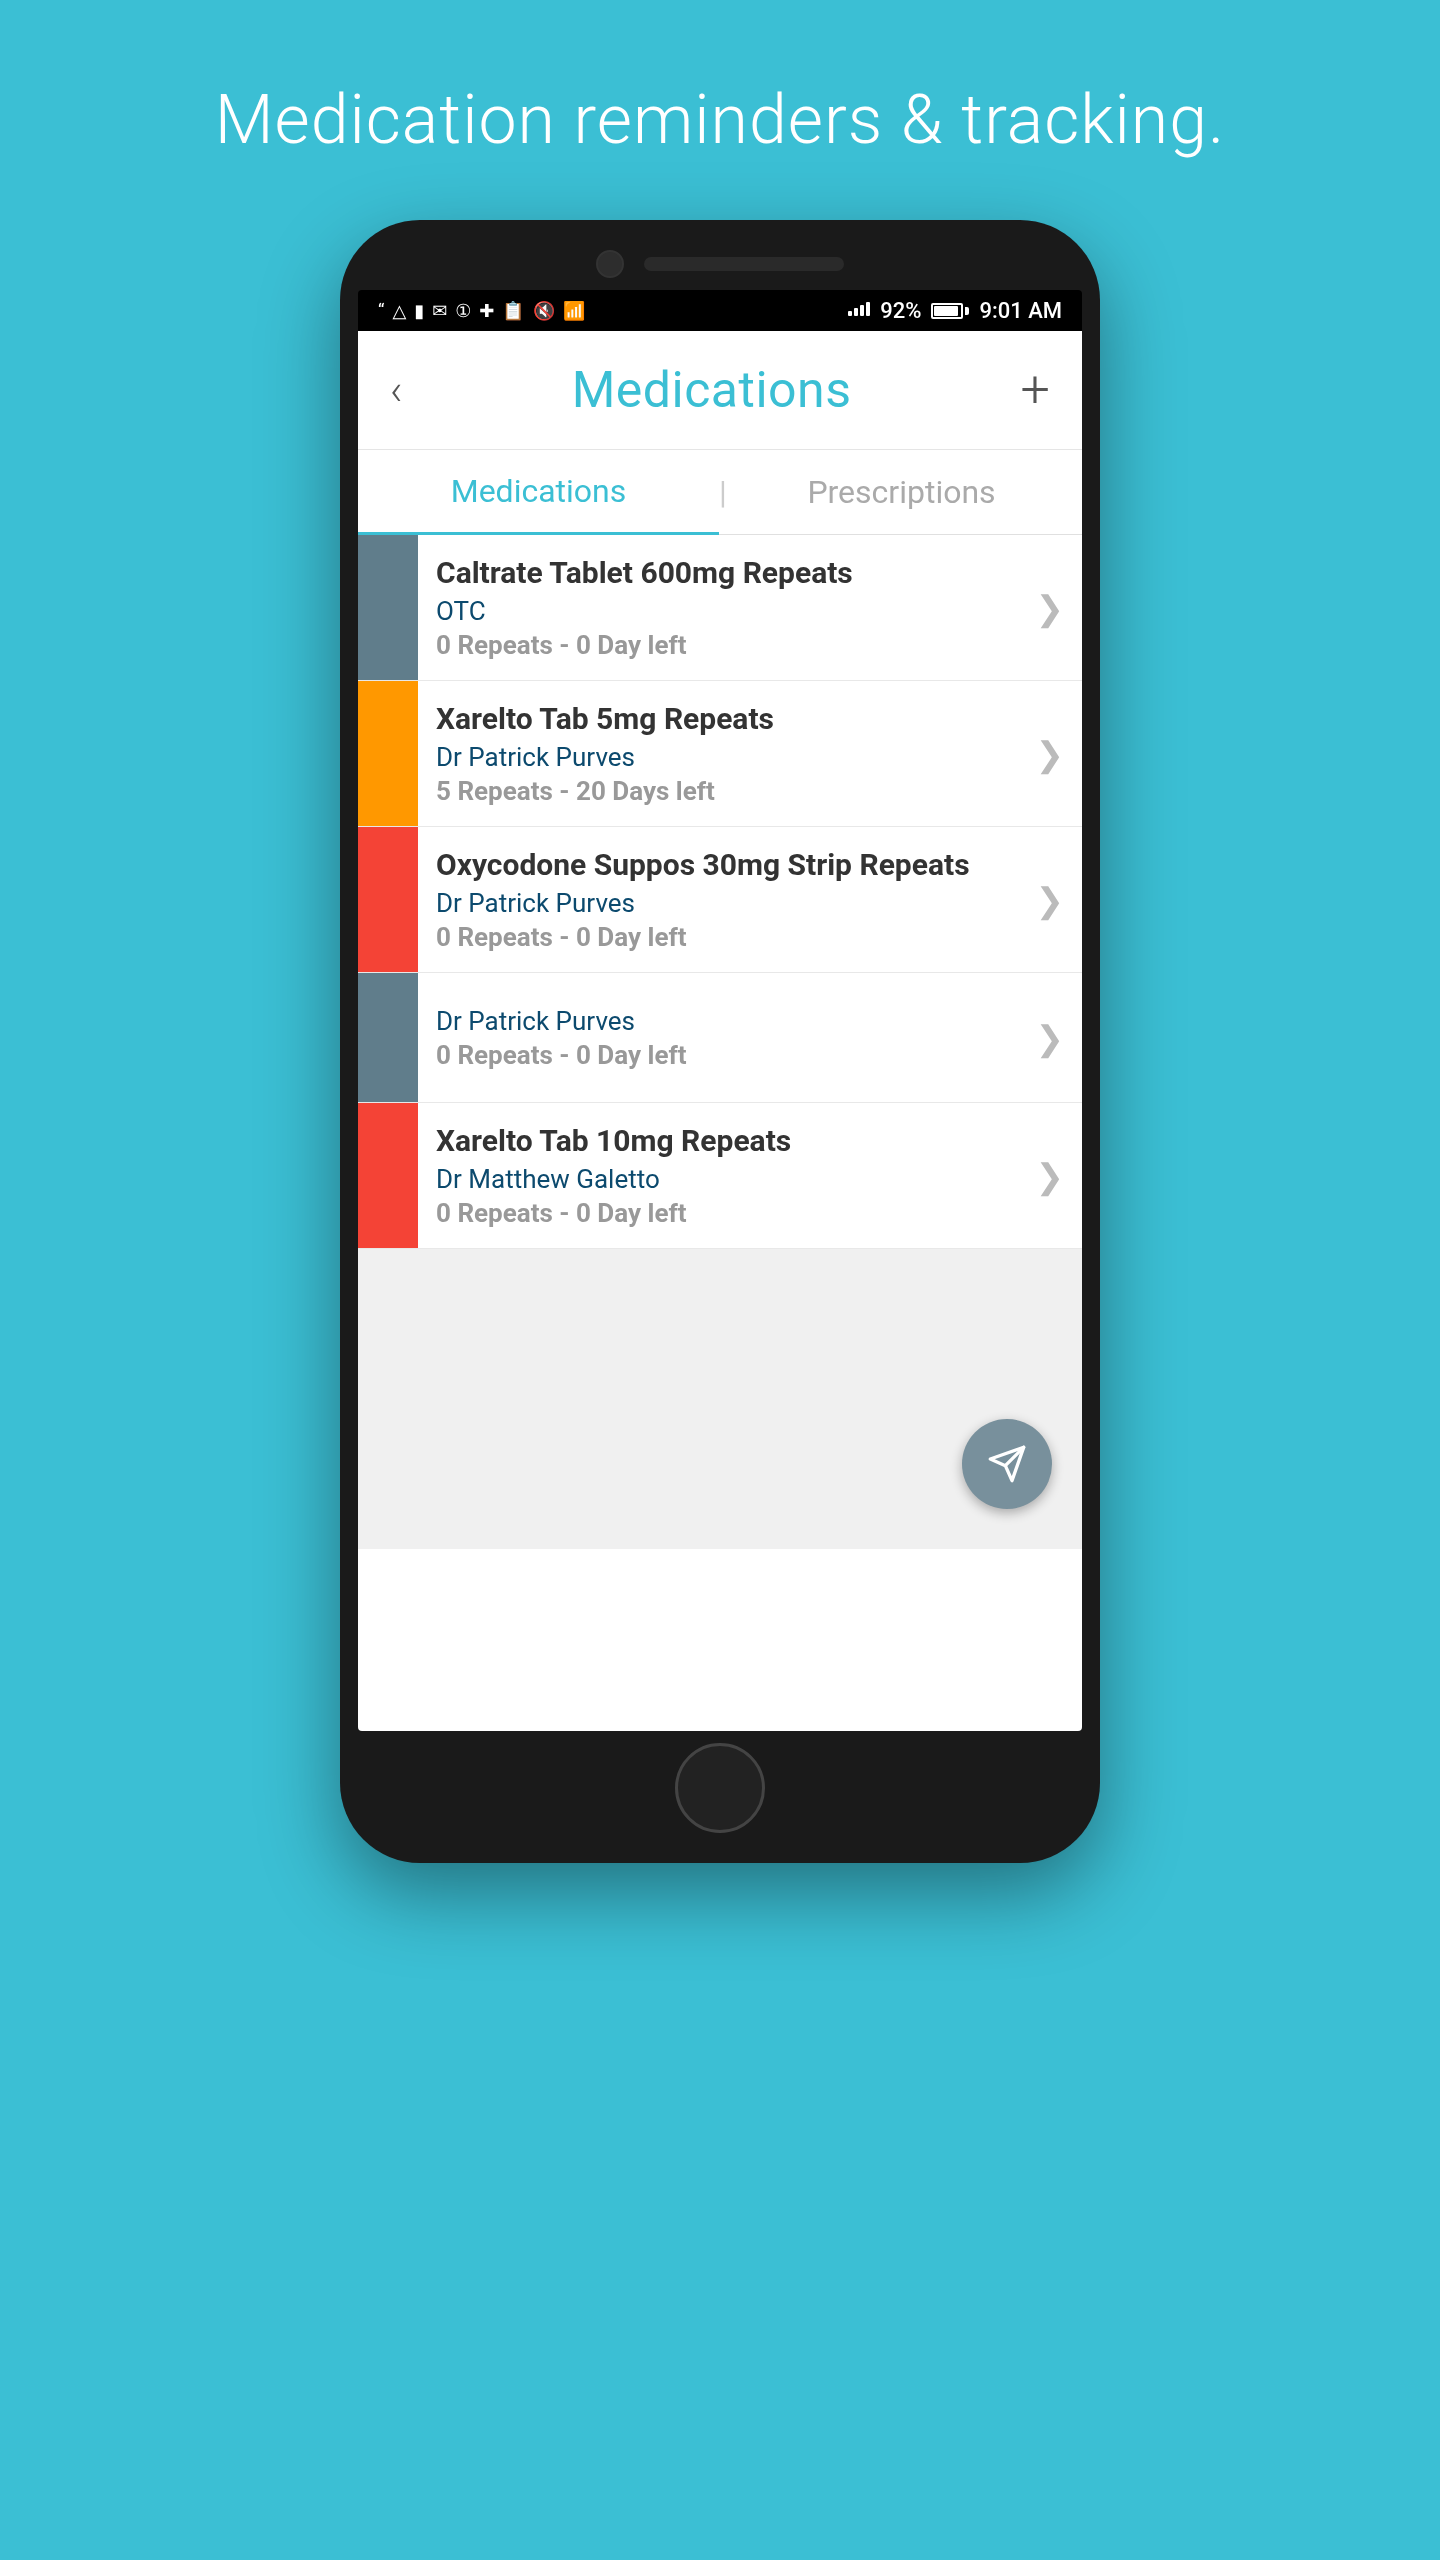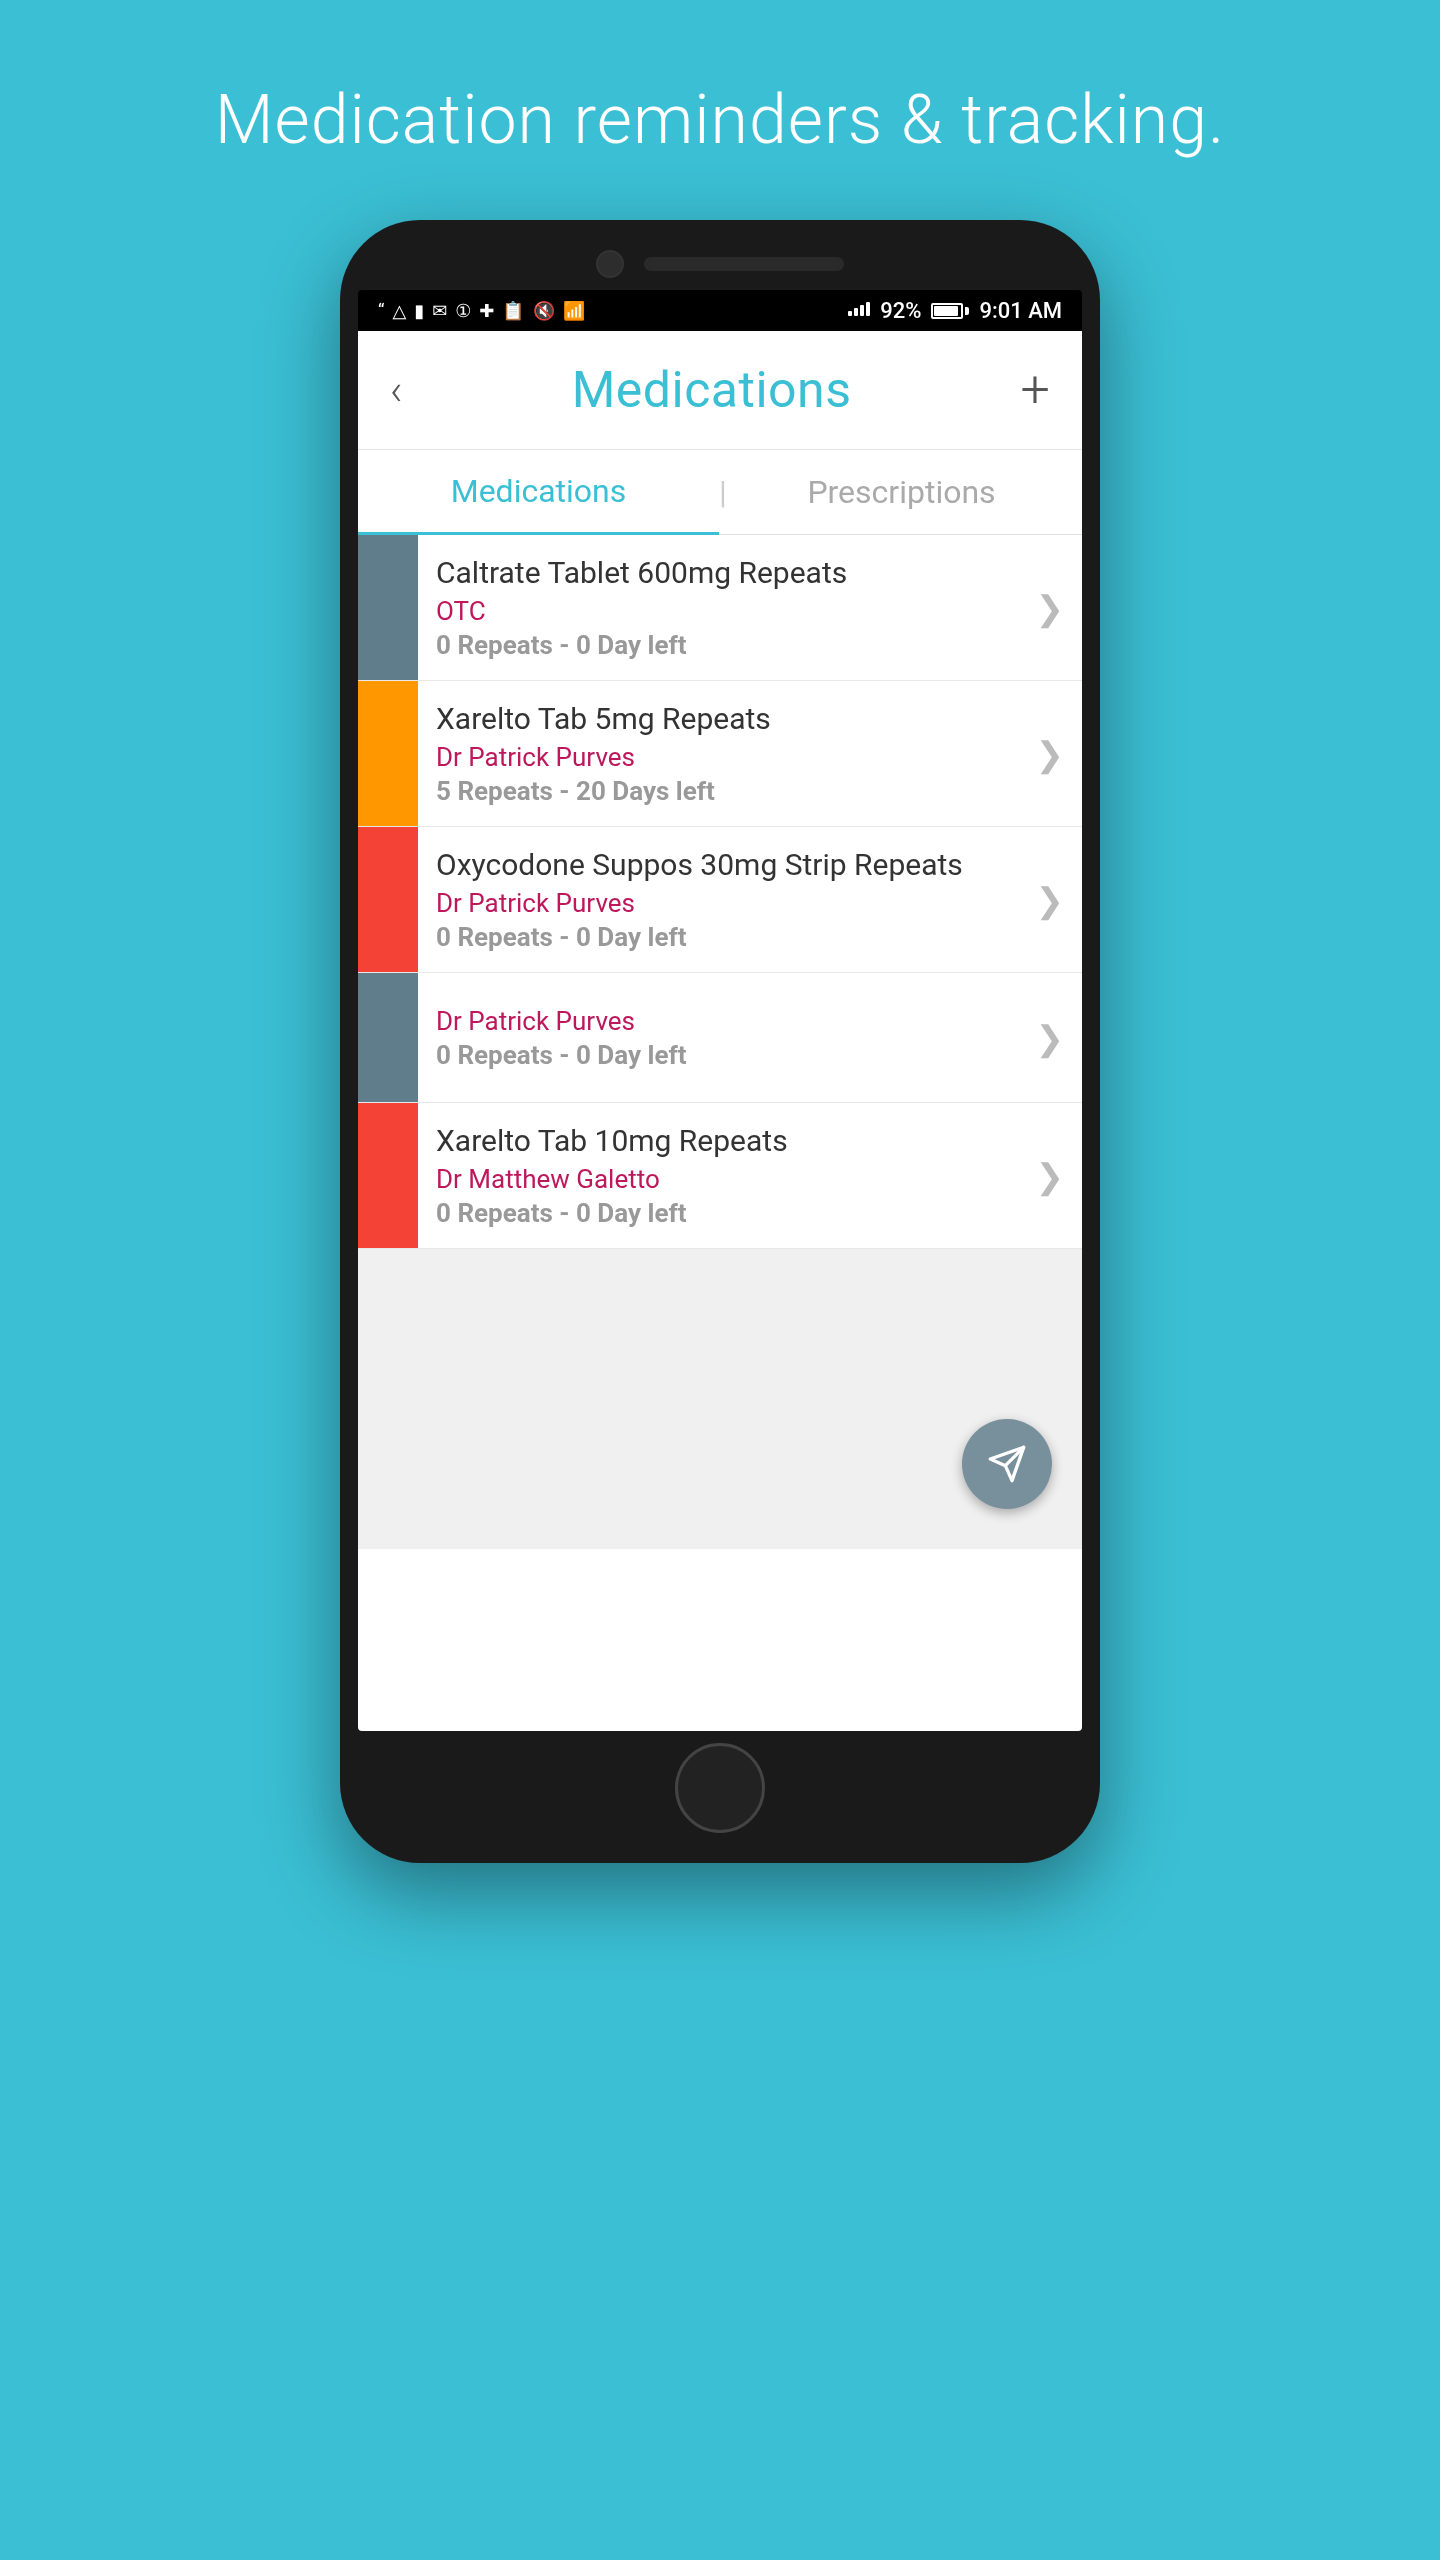--- a/index.html
+++ b/index.html
@@ -209,28 +209,28 @@
     .med-info {
       flex: 1;
       padding: 20px 18px;
       display: flex;
       flex-direction: column;
       justify-content: center;
     }
 
     .med-name {
       font-size: 30px;
-      font-weight: 400;
+      font-weight: 700;
       color: #333;
       margin-bottom: 6px;
     }
 
     .med-doctor {
       font-size: 26px;
-      color: #be185d;
+      color: #0c4a6e;
       margin-bottom: 4px;
     }
 
     .med-repeats {
       font-size: 26px;
       color: #999;
       font-weight: bold;
     }
 
     .med-chevron {

